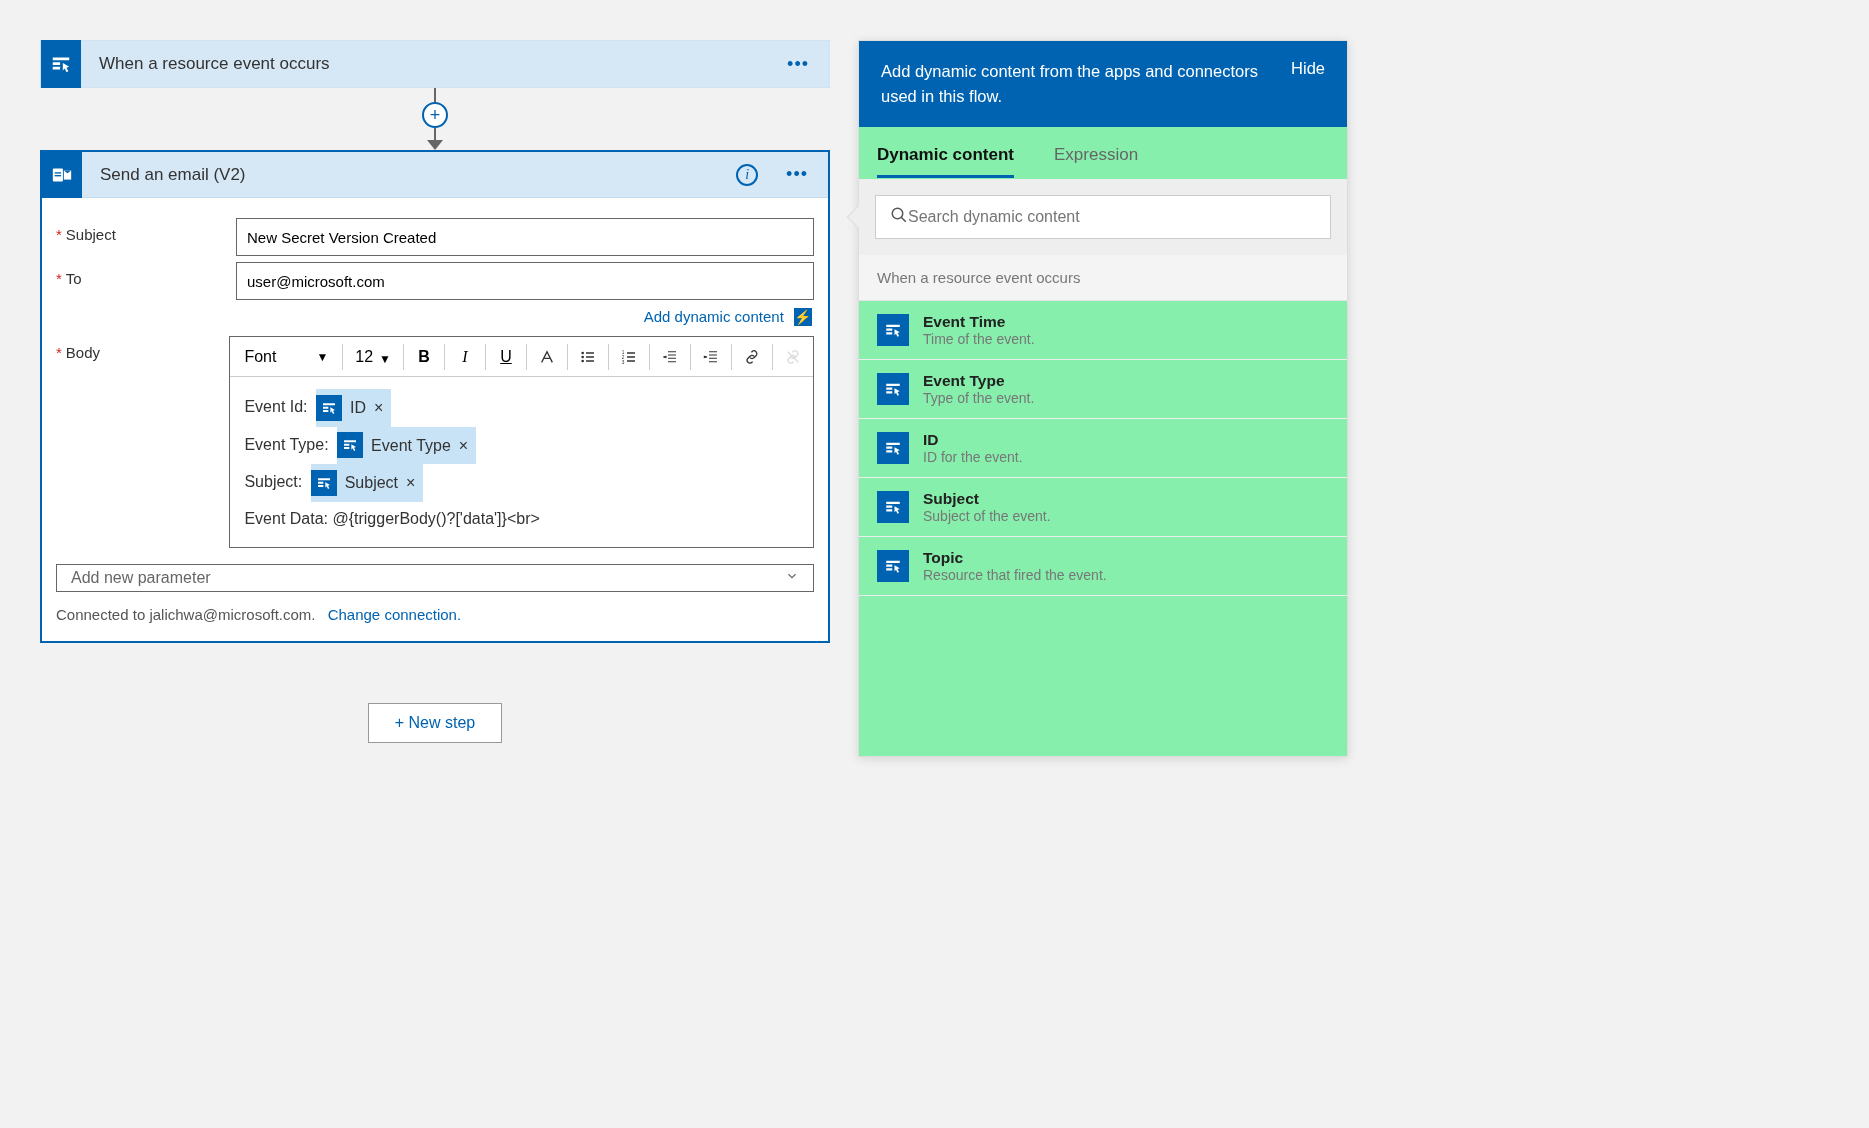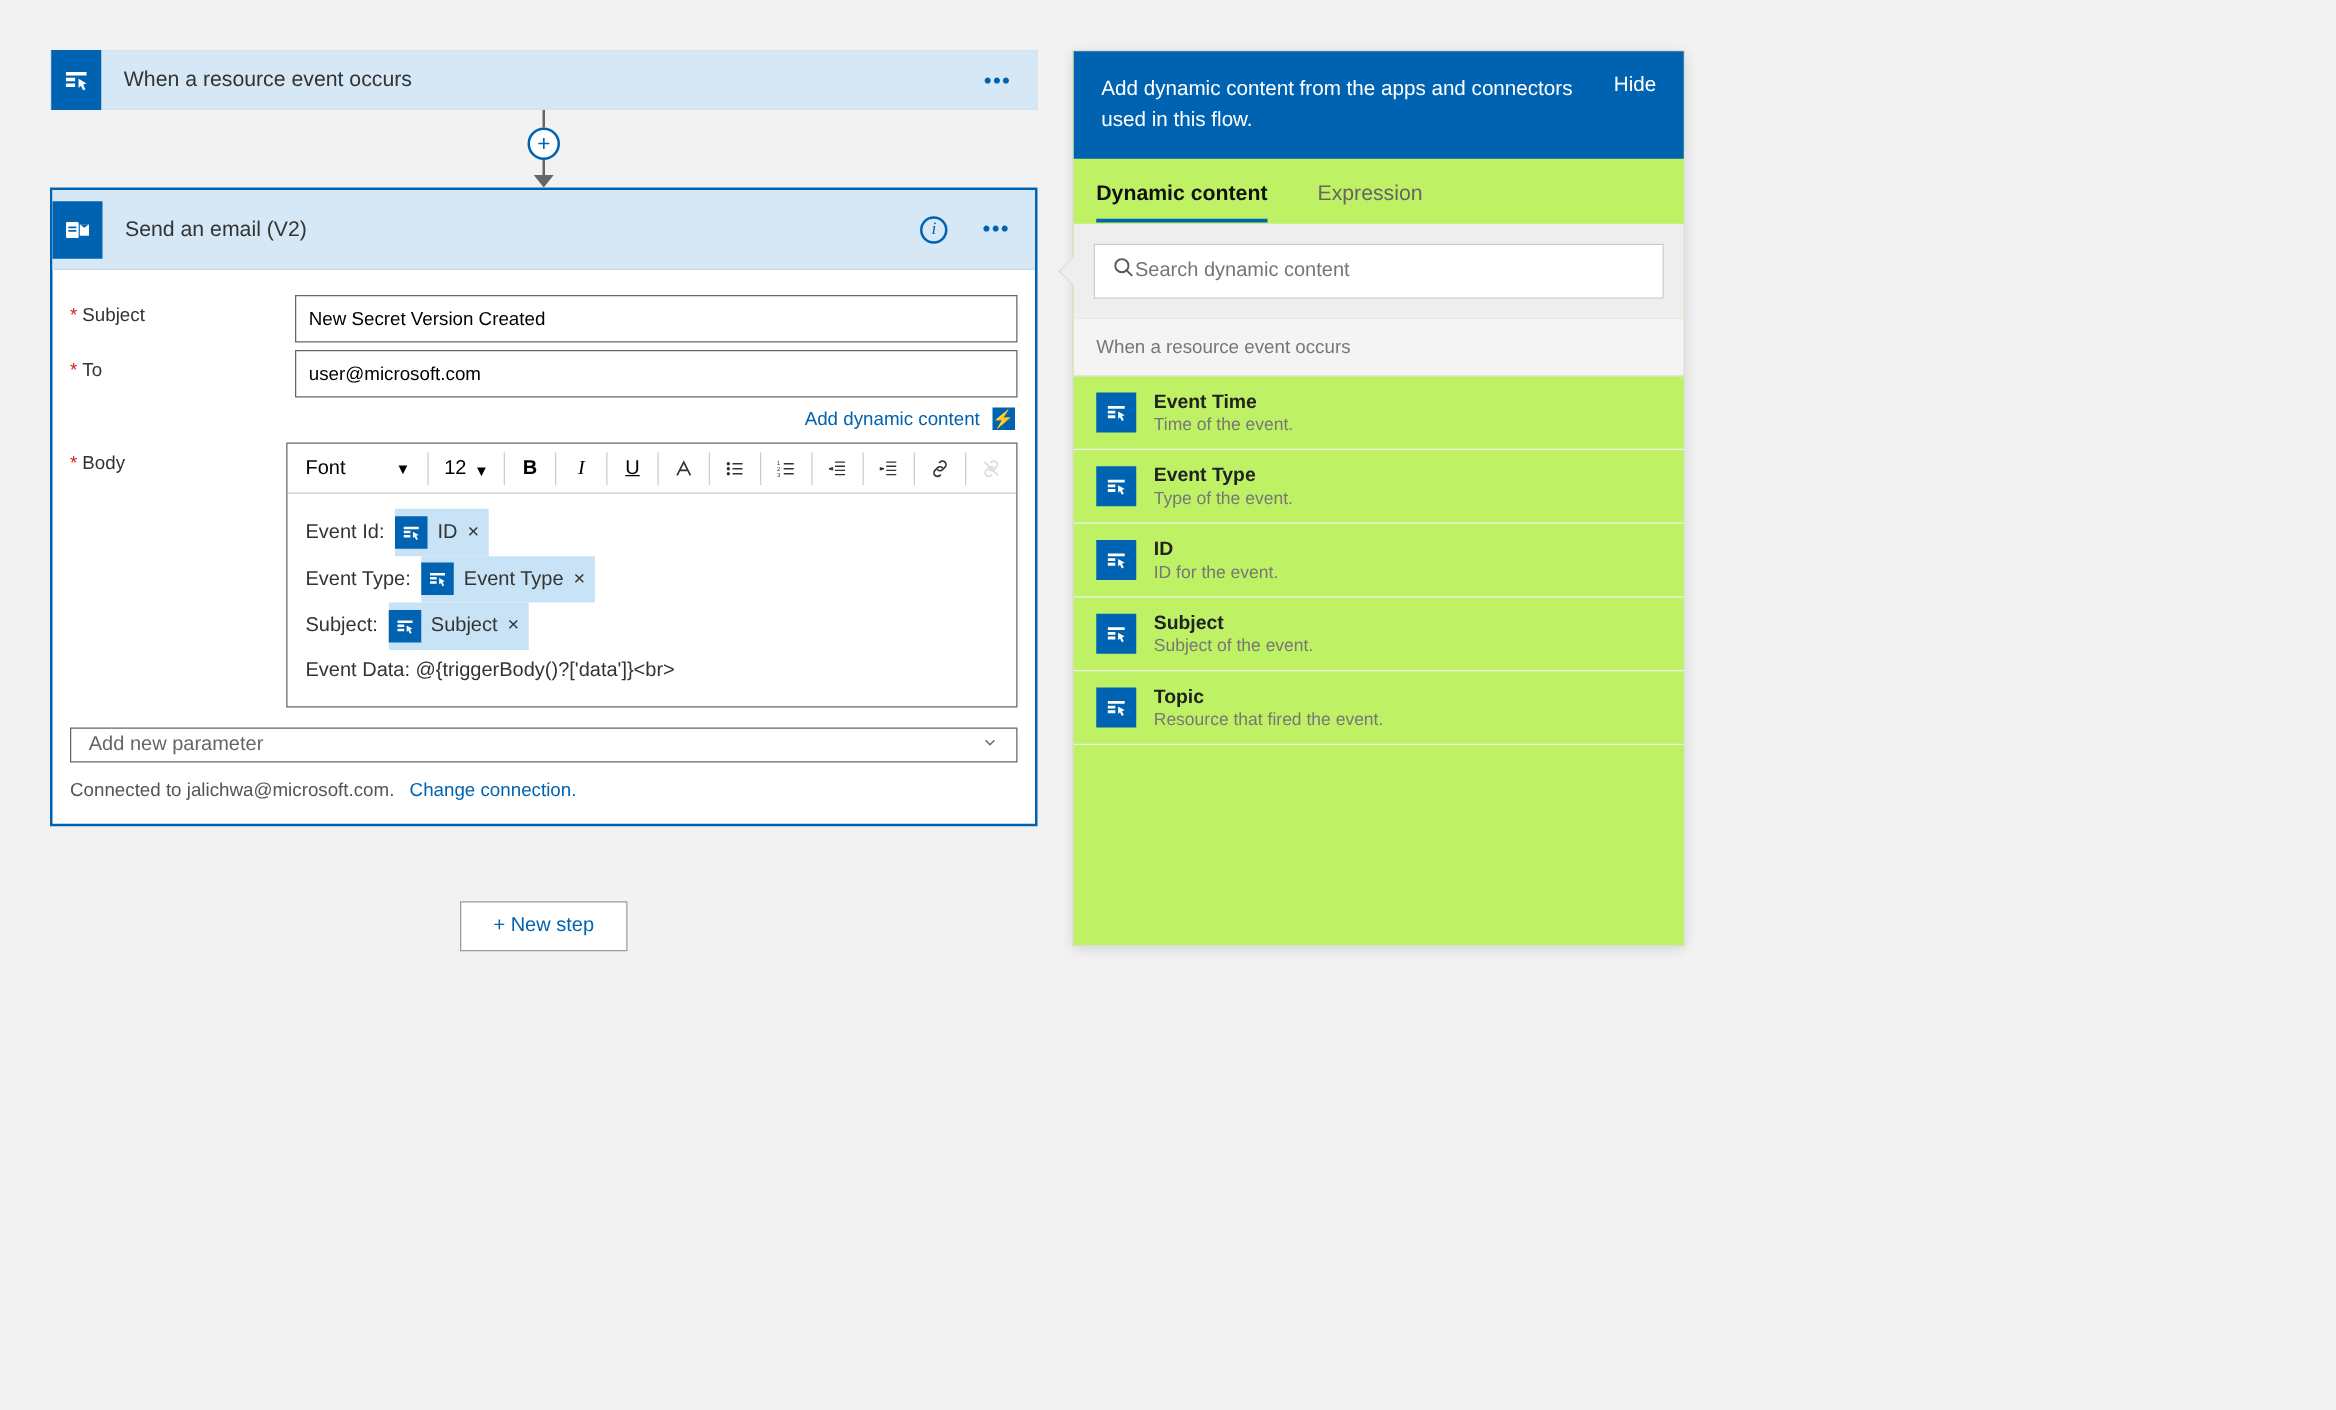--- a/index.html
+++ b/index.html
@@ -15,21 +15,21 @@
 .ellipsis { padding: 0 20px; color: #0063b1; font-size: 18px; letter-spacing: 1px; cursor: pointer; }
 
 
 .connector { display:flex; flex-direction:column; align-items:center; }
 .connector-line { width: 2px; height: 14px; background: #666; }
 .add-circle { width: 26px; height: 26px; border: 2px solid #0063b1; border-radius: 50%; background:#fff; display:flex; align-items:center; justify-content:center; color:#0063b1; font-size:18px; line-height:1; cursor:pointer; }
 .arrow-head { width: 0; height: 0; border-left: 8px solid transparent; border-right: 8px solid transparent; border-top: 10px solid #666; margin-top: -2px; }
 
 
 .action-card { border: 2px solid #0063b1; background: #fff; }
-.action-head { display:flex; align-items:center; height: 64px; background: #d6e8f6; border-bottom: 1px solid #c5daec; }
+.action-head { display:flex; align-items:center; height: 46px; background: #d6e8f6; border-bottom: 1px solid #c5daec; }
 .action-icon { width: 40px; height: 46px; background: #0063b1; display:flex; align-items:center; justify-content:center; }
 .action-title { flex:1; padding: 0 18px; font-size: 17px; color:#333; }
 .info-i { width: 22px; height: 22px; border: 2px solid #0063b1; border-radius: 50%; color:#0063b1; font-size: 14px; display:flex; align-items:center; justify-content:center; margin-right: 8px; font-style: italic; font-family: Georgia, serif; cursor:pointer;}
 .action-body { padding: 20px 14px 12px 14px; }
 
 .field-row { display:flex; align-items:flex-start; margin-bottom: 16px; }
 .field-label { width: 180px; padding-top: 8px; font-size: 15px; color:#333; }
 .req { color: #d02222; margin-right: 4px; }
 .text-input { flex:1; border: 1px solid #666; padding: 6px 10px; font-size: 15px; height: 38px; }
 .hint-row { text-align: right; padding-right: 2px; margin: -8px 0 10px 0; font-size: 15px; }
@@ -55,21 +55,21 @@
 
 .param-select { margin-top: 14px; border:1px solid #666; height: 28px; display:flex; align-items:center; padding: 0 14px; color:#666; cursor:pointer; }
 .param-select .chev { margin-left:auto; }
 
 .conn-line { padding: 14px 0 6px 0; font-size: 15px; color:#555; }
 .conn-line a { color:#0063b1; text-decoration:none; margin-left: 8px; cursor:pointer;}
 
 .new-step { display:block; margin: 60px auto 0 auto; border:1px solid #999; background:#fff; color:#0063b1; font-size:16px; padding: 10px 26px; cursor:pointer; }
 
 
-.panel { background:#bef264; border:1px solid #ddd; box-shadow: 0 2px 10px rgba(0,0,0,.12); }
+.panel { background:#86efac; border:1px solid #ddd; box-shadow: 0 2px 10px rgba(0,0,0,.12); }
 .panel-head { background:#0063b1; color:#fff; padding: 18px 22px; display:flex; align-items:flex-start; font-size: 16.5px; }
 .panel-head-text { flex:1; line-height: 1.5; }
 .hide-link { cursor:pointer; margin-left: 16px; }
 .tabs { display:flex; padding: 18px 18px 0 18px; gap: 40px; }
 .tab { font-size: 17px; color:#666; padding-bottom: 10px; cursor:pointer; }
 .tab.active { color:#111; font-weight:600; border-bottom: 3px solid #0063b1; }
 .tabstrip { height:1px; }
 .search-wrap { background:#eee; padding: 16px; position:relative; }
 .search-box { display:flex; align-items:center; background:#fff; border:1px solid #ccc; height: 44px; padding: 0 14px; gap: 0; }
 .search-box input { border:none; outline:none; flex:1; font-size: 16px; }

